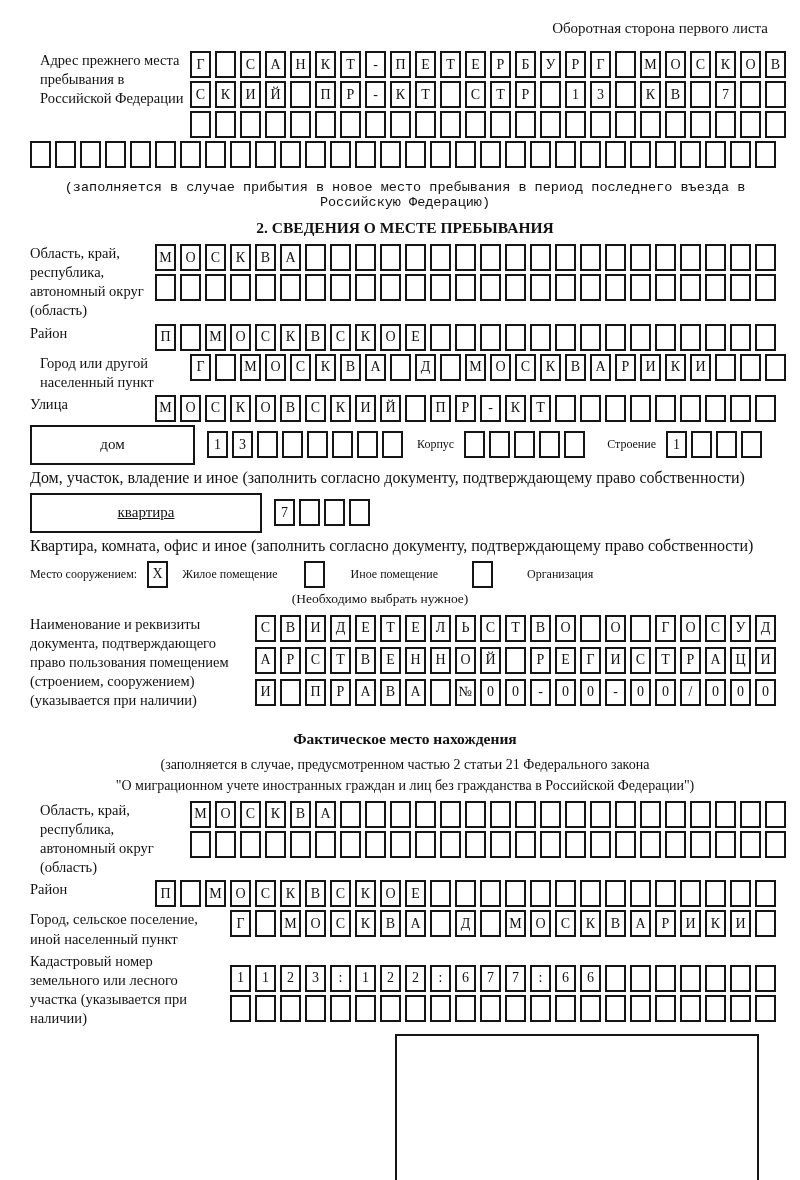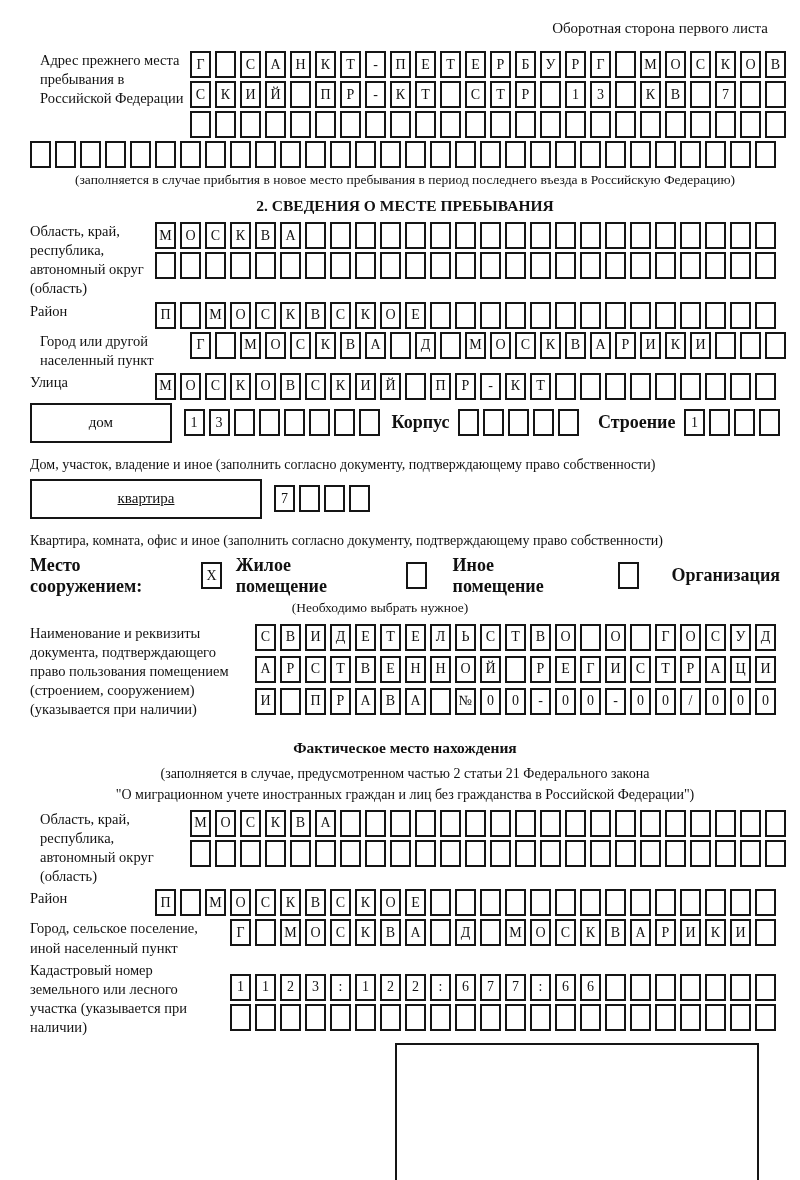--- a/index.html
+++ b/index.html
@@ -13,32 +13,32 @@
   .flabel{font-size:14.5px;line-height:1.32;box-sizing:border-box;padding-right:6px;}
   .w125{flex:0 0 125px;} .w150{flex:0 0 150px;margin-left:10px;} .w200{flex:0 0 200px;} .w225{flex:0 0 225px;}
   .cells{display:flex;flex-direction:column;gap:3px;}
   .cellrow{display:flex;gap:4px;}
   .cell{
     box-sizing:border-box;flex:0 0 21px;width:21px;height:27px;
     border:2px solid #151515;display:inline-flex;align-items:center;justify-content:center;
     font-size:14px;line-height:1;background:#fff;
   }
   .fullrow{margin-top:3px;}
-  .center-note{text-align:center;font-size:13.5px;margin-top:4px;}
+  .center-note{text-align:center;font-size:13.5px;margin-top:12px;font-family:Liberation Mono, monospace;}
   .h-bold{text-align:center;font-weight:bold;font-size:15.5px;margin:9px 0 7px 0;}
   .mt3{margin-top:3px;} 
   .inline-row{display:flex;align-items:center;margin-top:3px;}
   .boxed-label{
     box-sizing:border-box;border:2px solid #151515;height:40px;display:flex;
     align-items:center;justify-content:center;font-size:15px;background:#fff;
   }
   .bl-dom{width:165px;margin-right:12px;}
   .bl-kv{width:232px;margin-right:12px;text-decoration:underline;}
-  .small-cap{font-size:14px;margin:14px 0 6px 0;}
-  .mid-label{font-size:18px;font-weight:bold;}
+  .small-cap{font-size:16px;margin:4px 0 6px 0;}
+  .mid-label{font-size:12px;}
   .gap10{width:10px;} .gap14{width:14px;} .gap22{width:22px;} .gap26{width:26px;} .gap34{width:34px;}
   .choose-note{margin-left:140px;width:420px;text-align:center;font-size:13.5px;margin-top:3px;}
   .law-note{text-align:center;font-size:14px;line-height:1.45;}
   .stamp-wrap{margin-left:365px;margin-top:6px;}
   .stamp-box{box-sizing:border-box;width:364px;height:175px;border:2px solid #151515;background:#fff;}
   .stamp-caption{width:384px;margin-left:-10px;text-align:center;font-size:14px;line-height:1.3;margin-top:5px;}
   .doc-rows{gap:5px;}
   .cad-rows{margin-top:13px;}
 </style>
 </head>

